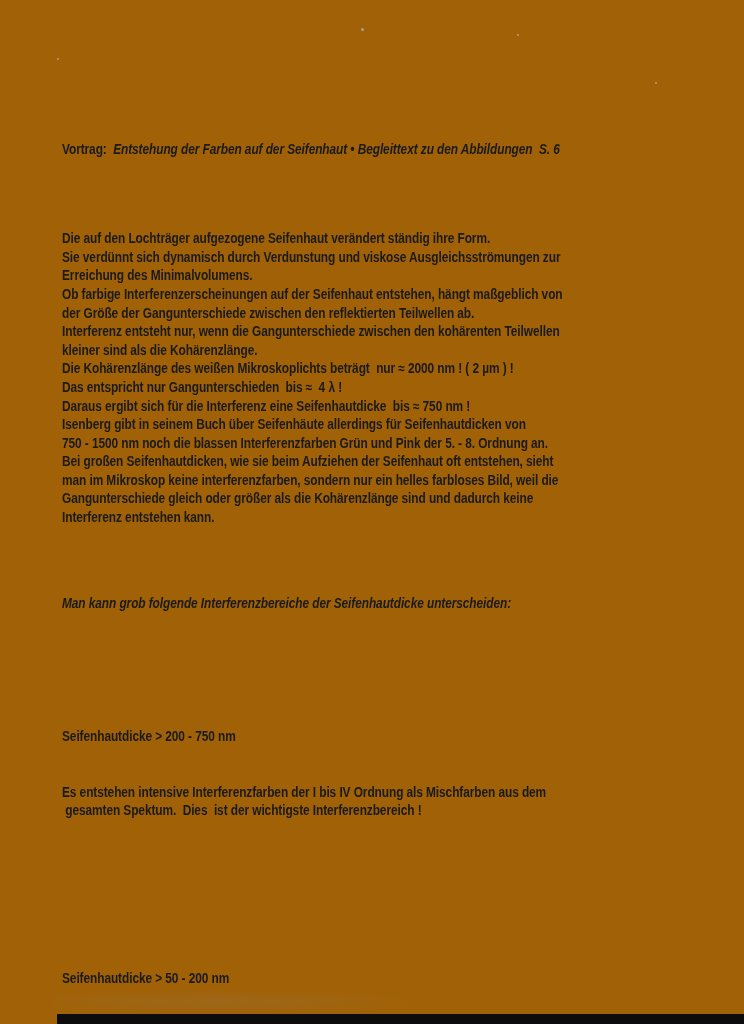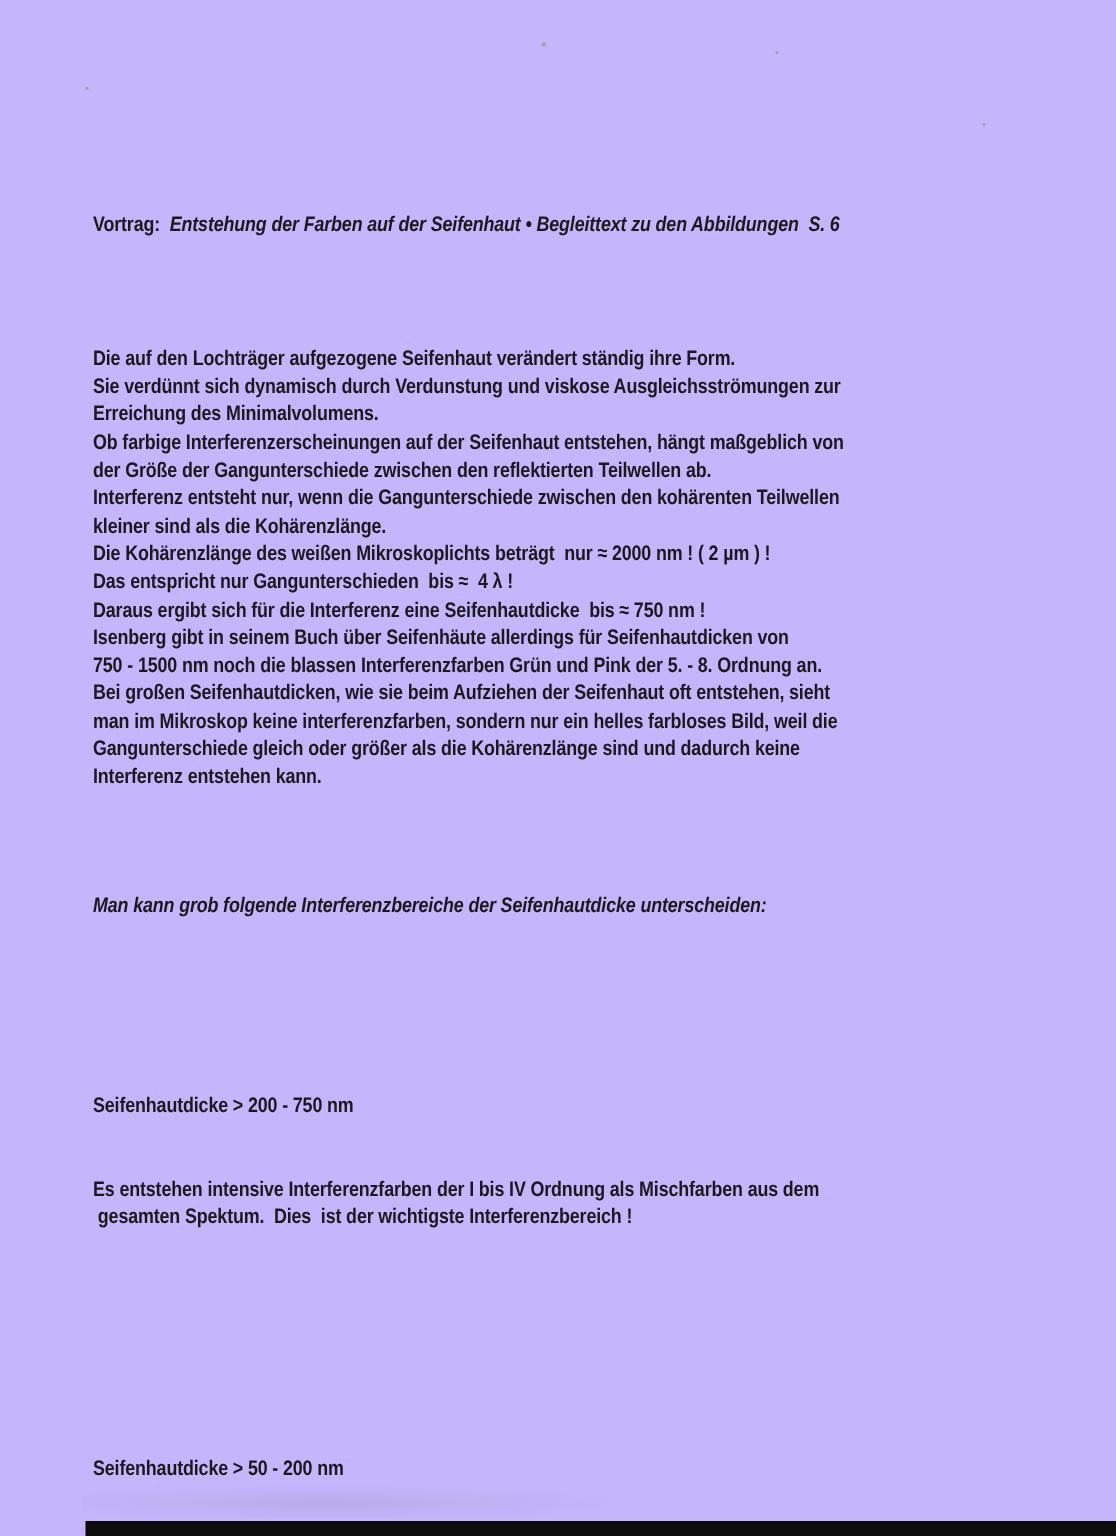--- a/index.html
+++ b/index.html
@@ -4,21 +4,21 @@
 <style>
   html, body {
     margin: 0;
     padding: 0;
     background: #d9d9d9;
   }
   .page {
     position: relative;
     width: 744px;
     height: 1024px;
-    background: #c4b5fd;
+    background: #a16207;
     overflow: hidden;
     font-family: "Liberation Sans", sans-serif;
     font-weight: 700;
     color: #1a1a1a;
   }
   .content {
     position: absolute;
     left: 62px;
     top: 84px;
     width: 800px;

